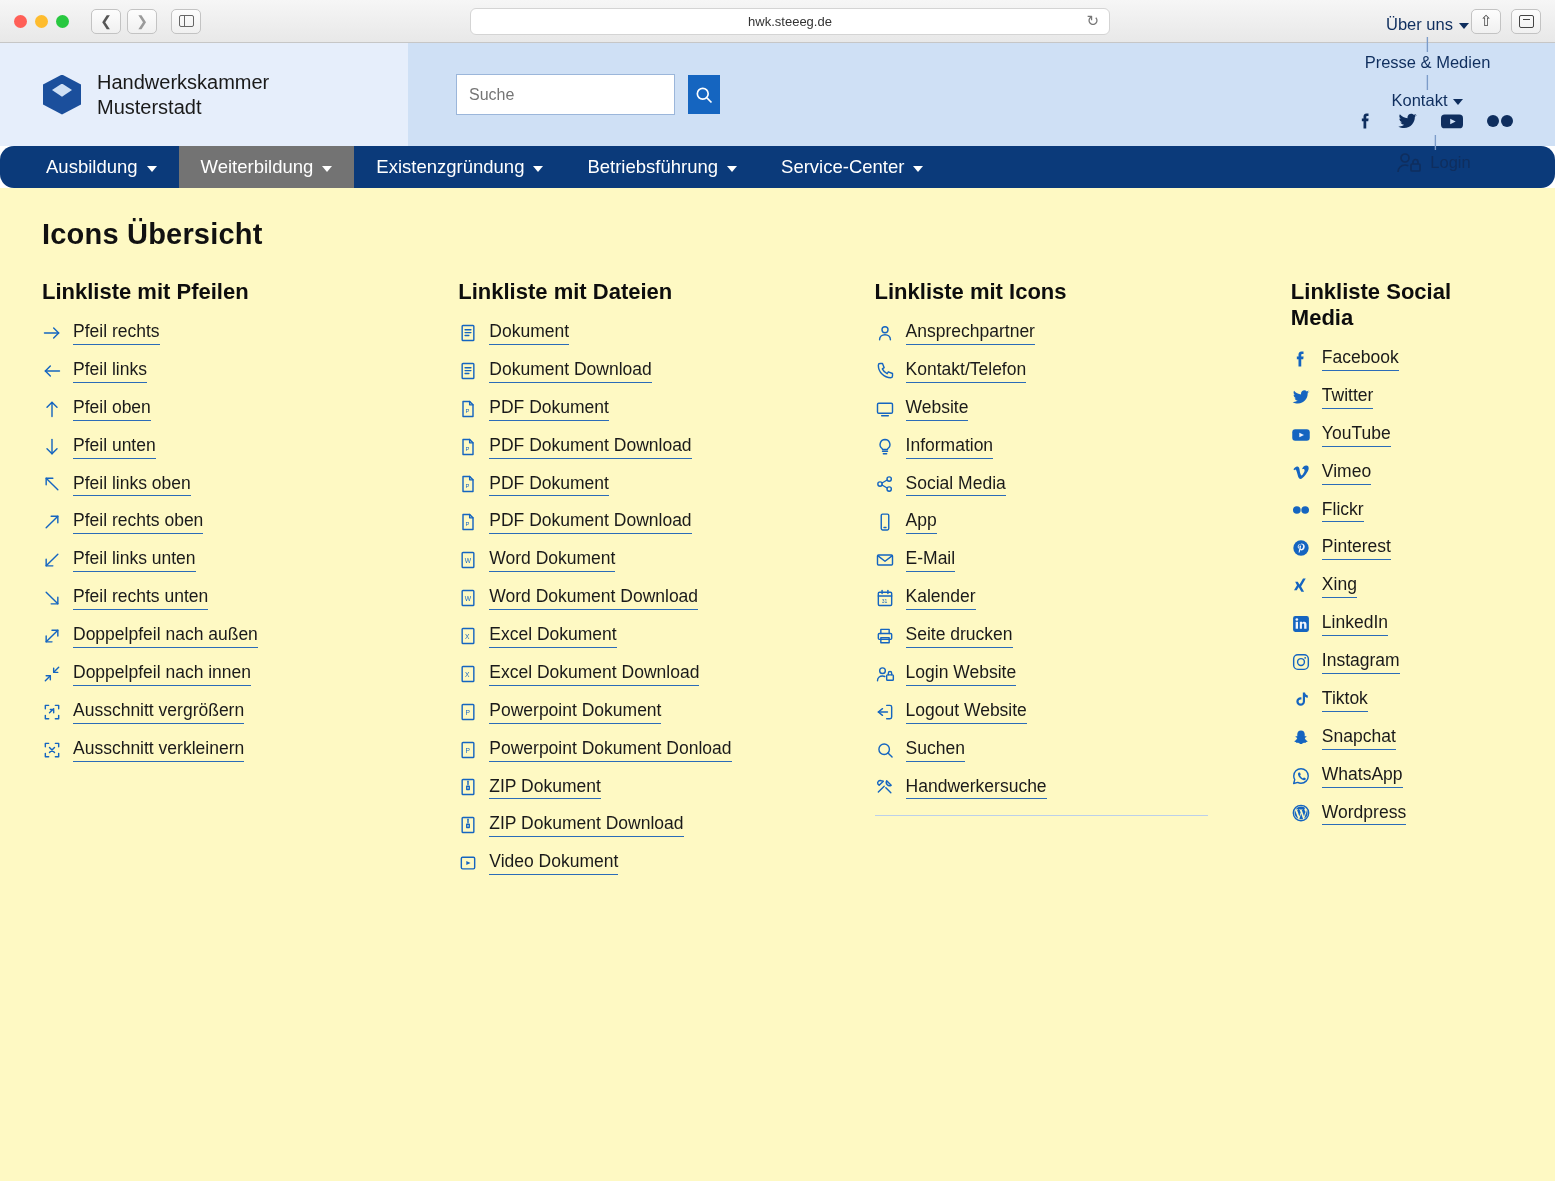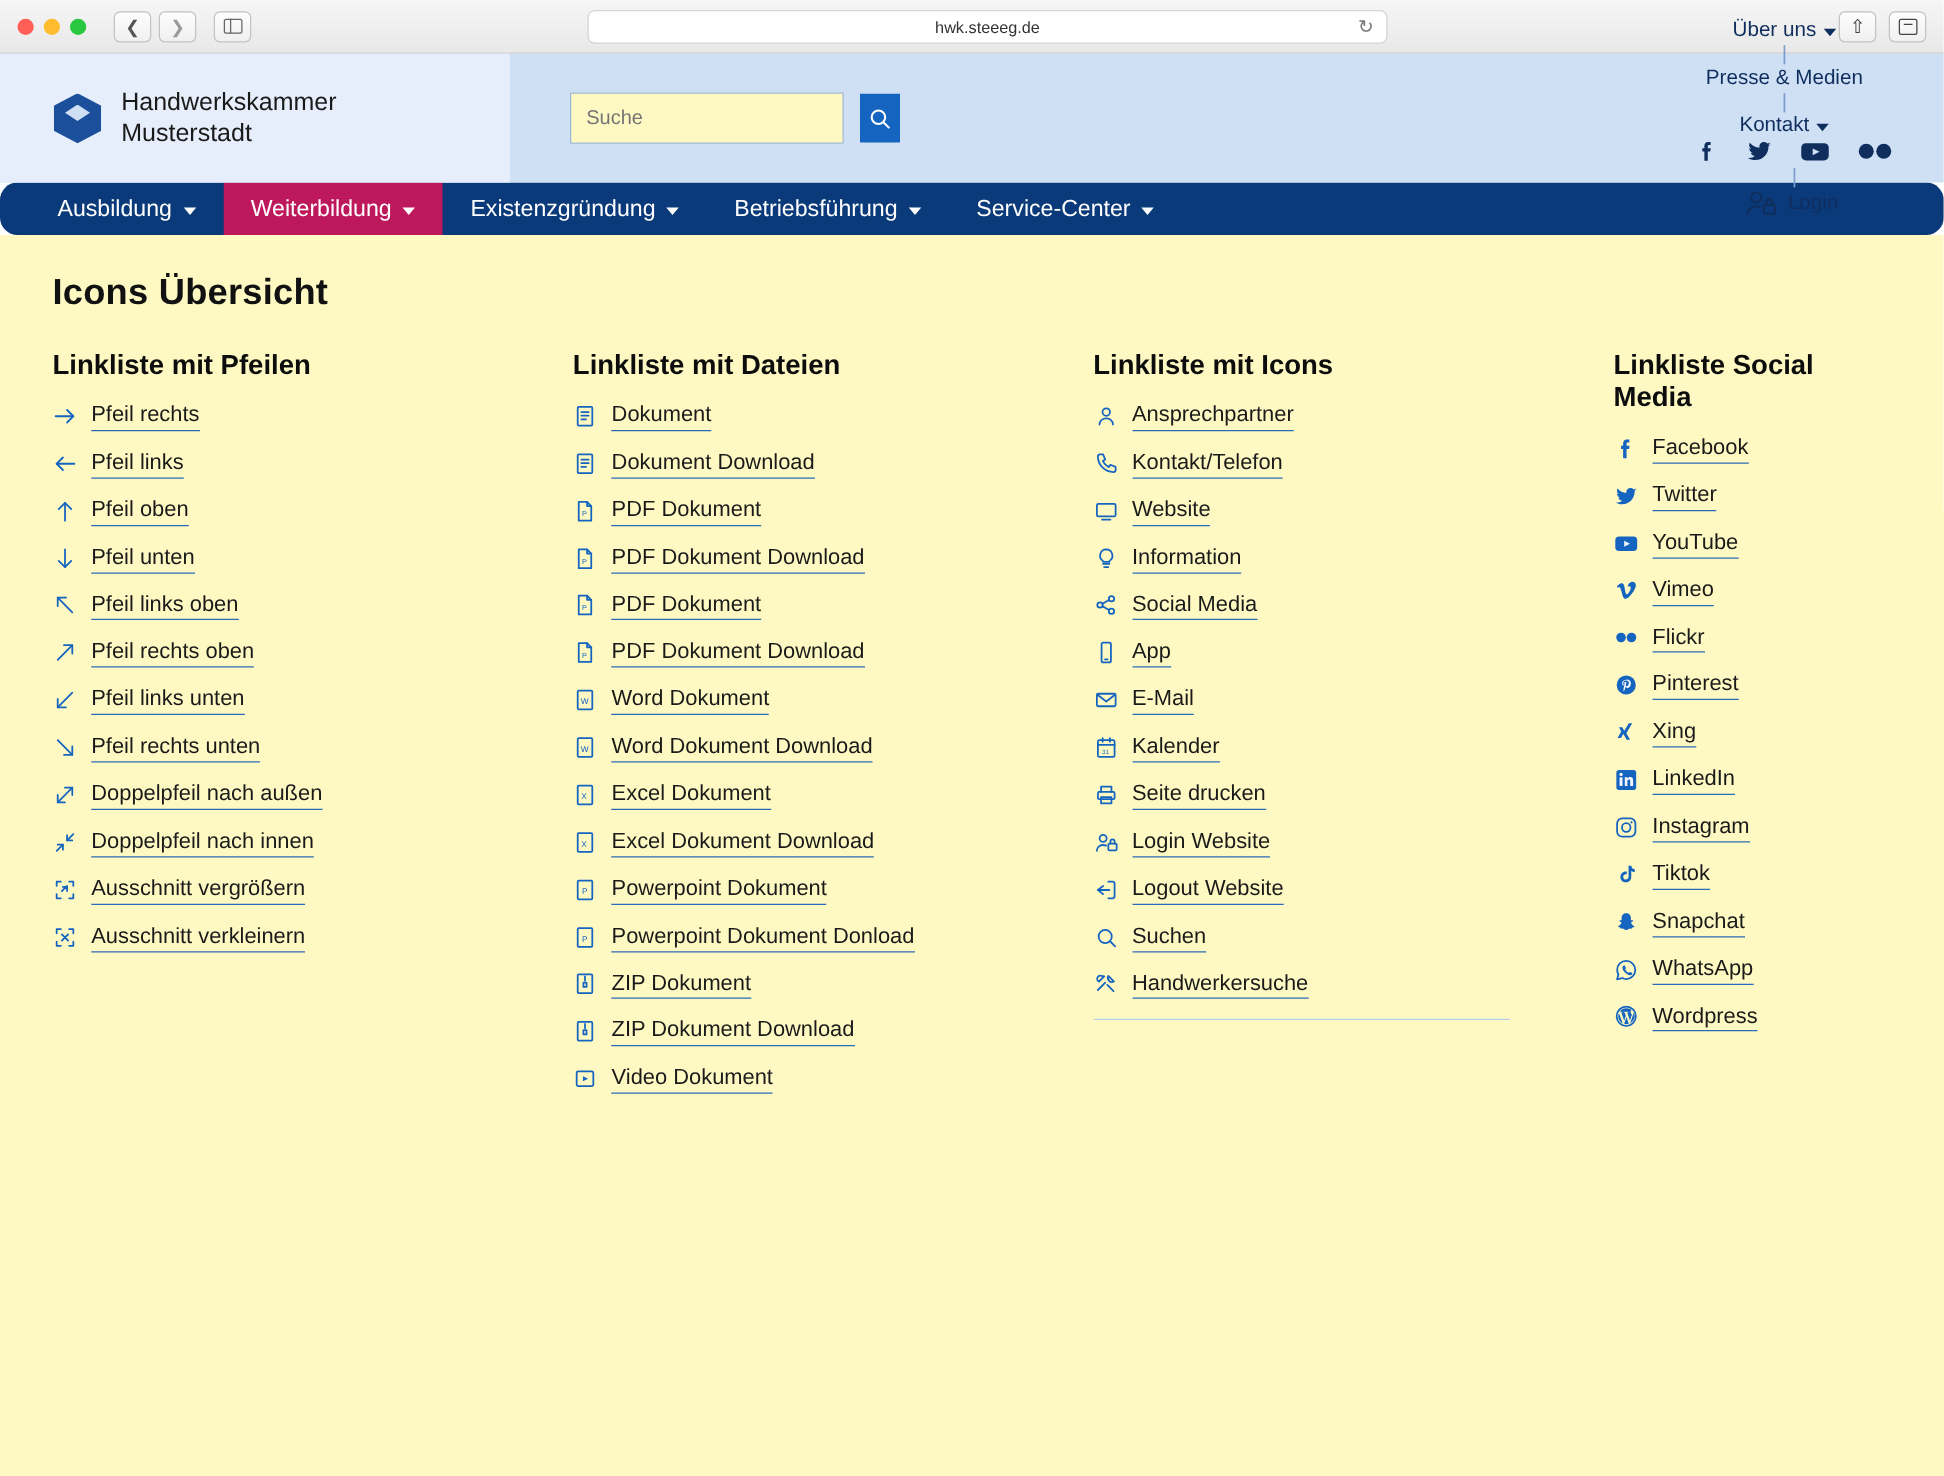--- a/index.html
+++ b/index.html
@@ -91,21 +91,21 @@
     content: ""; position: absolute; left: 9px; top: 9px;
     width: 20px; height: 22px; background: #cfe0f5;
     clip-path: polygon(50% 0, 100% 30%, 50% 60%, 0 30%);
   }
   .logo-text { font-size: 20px; line-height: 1.22; color: #1a1a1a; font-weight: 400; }
   .search-wrap {
     margin-left: 48px;
     display: flex; align-items: stretch;
     width: 219px; height: 41px;
     border: 1px solid #9bb6da;
-    background: #fef9c3;
+    background: #ffffff;
   }
   .search-wrap input {
     border: 0; outline: 0; flex: 1;
     padding: 0 12px; font-size: 16px; color: #555;
     font-family: "Liberation Sans", sans-serif;
     background: transparent;
   }
   .search-btn {
     width: 43px; background: #1565c0;
     display: flex; align-items: center; justify-content: center;
@@ -132,21 +132,21 @@
     padding-left: 24px;
     color: #fff;
     border-radius: 14px;
   }
   .main-nav .nav-item {
     display: flex; align-items: center; gap: 9px;
     padding: 0 22px;
     font-size: 18.5px;
     white-space: nowrap;
   }
-  .main-nav .nav-item.active { background: #be185d; justify-content: center; }
+  .main-nav .nav-item.active { background: #737373; justify-content: center; }
   .caret-w { width:0;height:0;border-left:5px solid transparent;border-right:5px solid transparent;border-top:6px solid #ffffff; display:inline-block; margin-top:3px;}
 
   
   .page {
     height: calc(1181px - 43px - 103px - 42px);
     background: #fef9c3;
     padding: 30px 42px 0 42px;
     overflow: hidden;
   }
   h1.page-title {

